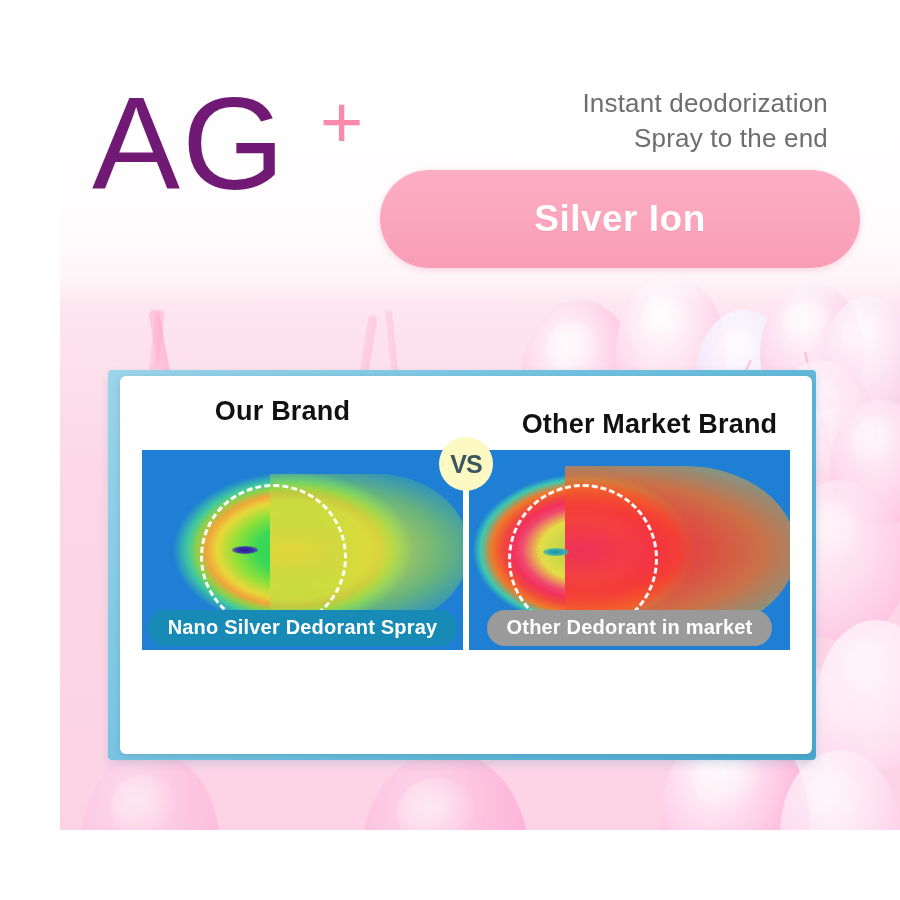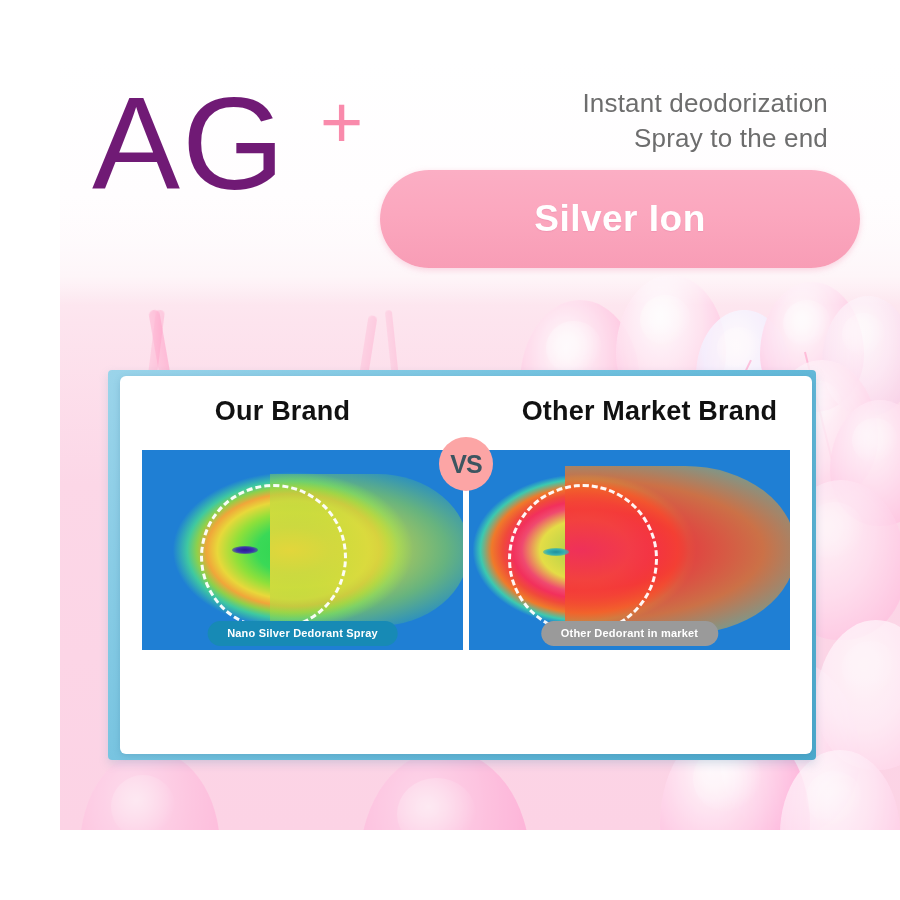--- a/index.html
+++ b/index.html
@@ -184,21 +184,21 @@
   }
   .brand-title {
     flex: 1;
     text-align: center;
     font-size: 27px;
     font-weight: 700;
     color: #111111;
     letter-spacing: .2px;
   }
   .brand-title.left  { padding-right: 28px; }
-  .brand-title.right { padding-left: 14px; }
+  .brand-title.right { padding-left: 14px; margin-top: 13px; }
 
   .thermal-row {
     position: absolute;
     left: 22px;
     top: 74px;
     width: 648px;
     height: 200px;
     display: flex;
     gap: 6px;
   }
@@ -265,37 +265,37 @@
   }
 
   .pill {
     position: absolute;
     left: 50%;
     bottom: 4px;
     transform: translateX(-50%);
     padding: 6px 20px 7px;
     border-radius: 20px;
     color: #ffffff;
-    font-size: 11px;
+    font-size: 20px;
     font-weight: 700;
     white-space: nowrap;
     letter-spacing: .2px;
   }
   .pill-good { background: #178ab5; }
   .pill-bad  { background: #9a9a9a; }
 
   .vs-badge {
     position: absolute;
     left: 50%;
     top: 76px;
     transform: translate(-50%, -28%);
     width: 54px;
     height: 54px;
     border-radius: 50%;
-    background: #fca5a5;
+    background: #fef9c3;
     display: flex;
     align-items: center;
     justify-content: center;
     font-size: 25px;
     font-weight: 700;
     color: #3c5560;
     letter-spacing: -1px;
     z-index: 5;
     text-align: right;
   }

